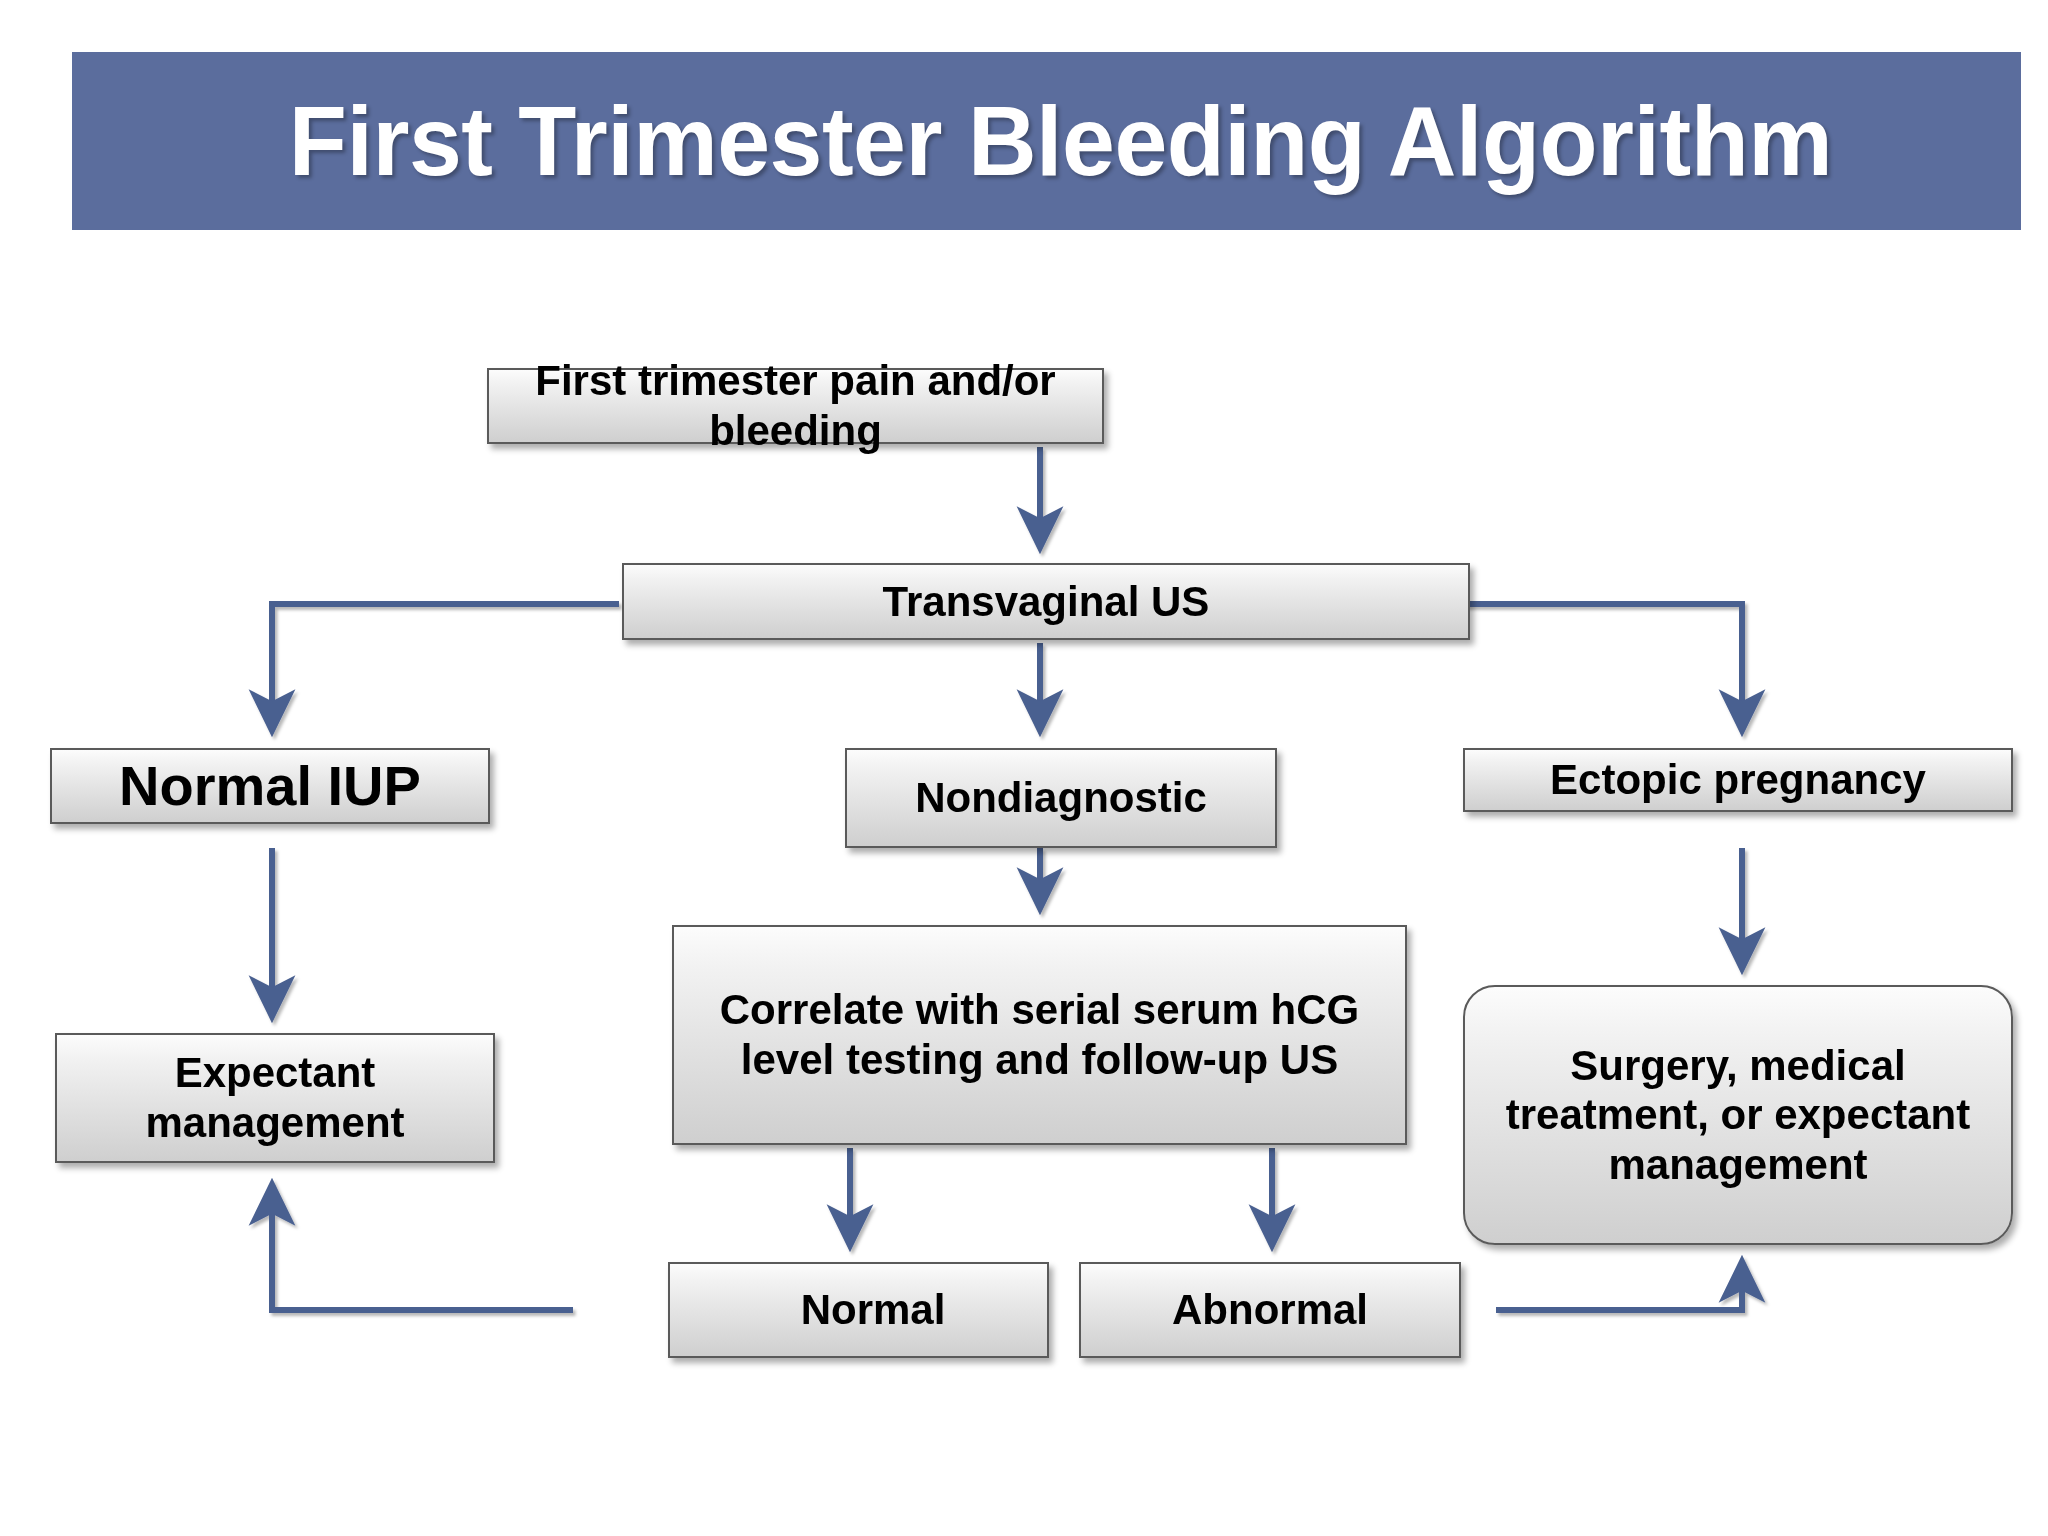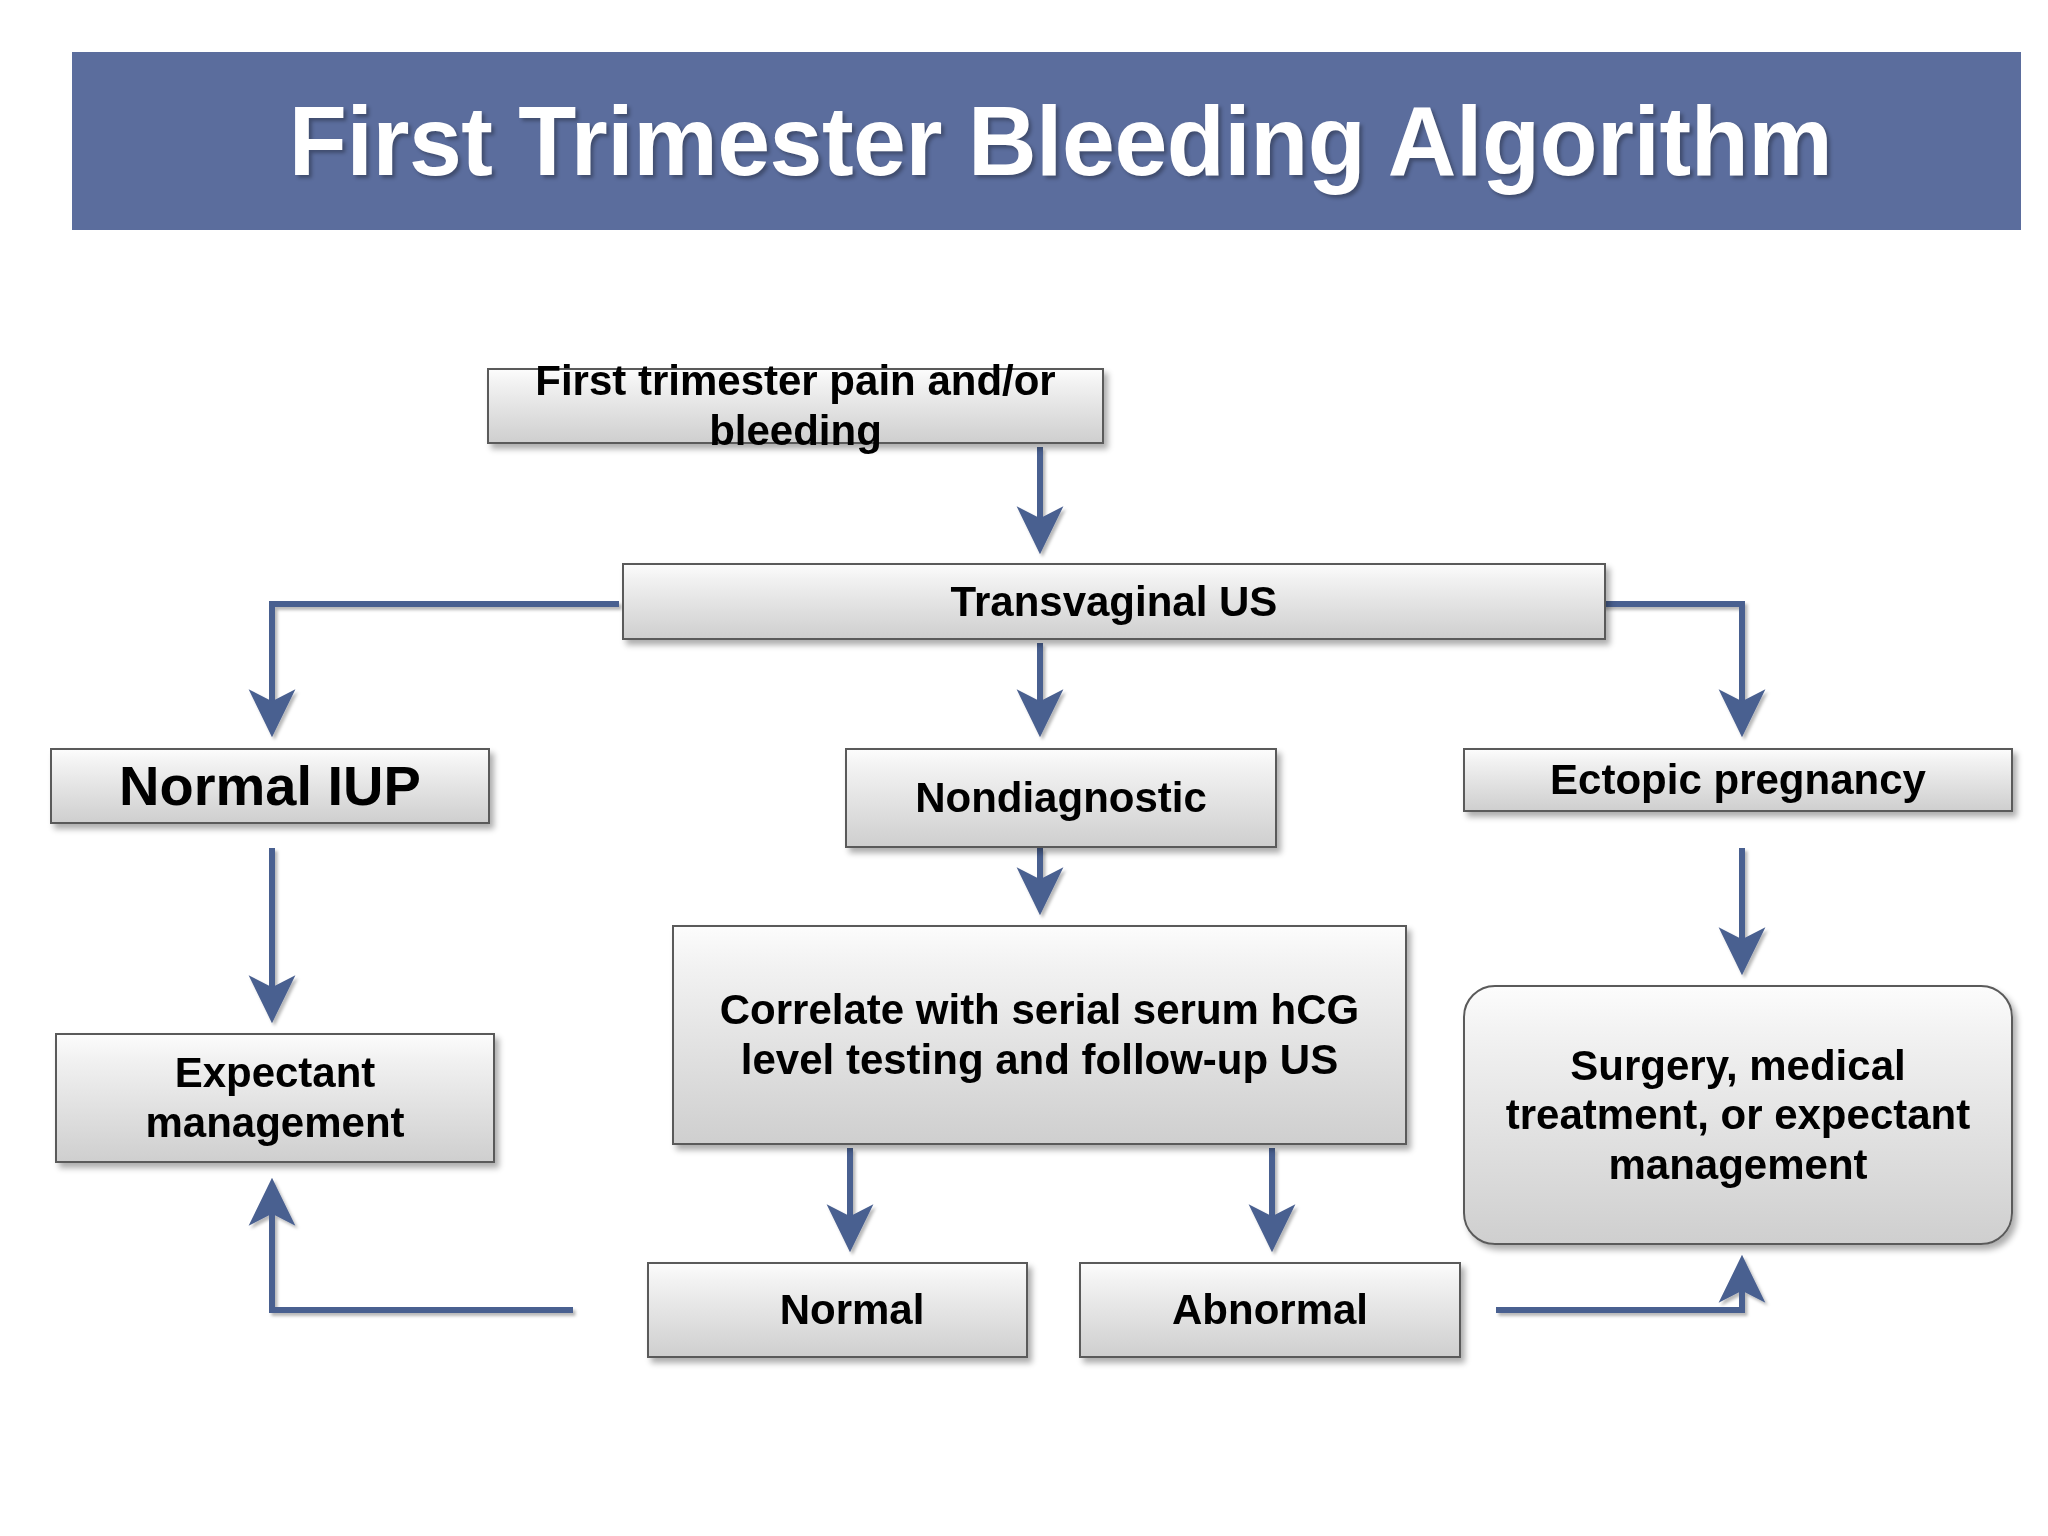--- a/index.html
+++ b/index.html
@@ -54,28 +54,28 @@
     text-align: center;
     color: #000000;
     font-weight: bold;
     line-height: 1.18;
     padding: 0 10px;
   }
   .node .label { display: block; width: 100%; }
 
   
   #node-entry        { left: 487px;  top: 368px;  width: 617px;  height: 76px;  font-size: 42px; }
-  #node-tvus         { left: 622px;  top: 563px;  width: 984px;  height: 77px;  font-size: 42px; }
+  #node-tvus         { left: 622px;  top: 563px;  width: 848px;  height: 77px;  font-size: 42px; }
   #node-normal-iup   { left: 50px;   top: 748px;  width: 440px;  height: 76px;  font-size: 56px; }
   #node-nondiag      { left: 845px;  top: 748px;  width: 432px;  height: 100px;  font-size: 42px; }
   #node-ectopic      { left: 1463px; top: 748px;  width: 550px;  height: 64px;  font-size: 42px; }
   #node-expectant    { left: 55px;   top: 1033px; width: 440px;  height: 130px; font-size: 42px; }
   #node-correlate    { left: 672px;  top: 925px;  width: 735px;  height: 220px; font-size: 42px; }
   #node-surgery      { left: 1463px; top: 985px;  width: 550px;  height: 260px; font-size: 42px; border-radius: 32px; }
-  #node-normal       { left: 647px;  top: 1262px; width: 381px;  height: 96px;  font-size: 42px; padding-left: 39px; }
+  #node-normal       { left: 668px;  top: 1262px; width: 381px;  height: 96px;  font-size: 42px; padding-left: 39px; }
   #node-abnormal     { left: 1079px; top: 1262px; width: 382px;  height: 96px;  font-size: 42px; }
 
   
   #connectors {
     position: absolute;
     left: 0;
     top: 0;
     width: 2048px;
     height: 1536px;
     pointer-events: none;

